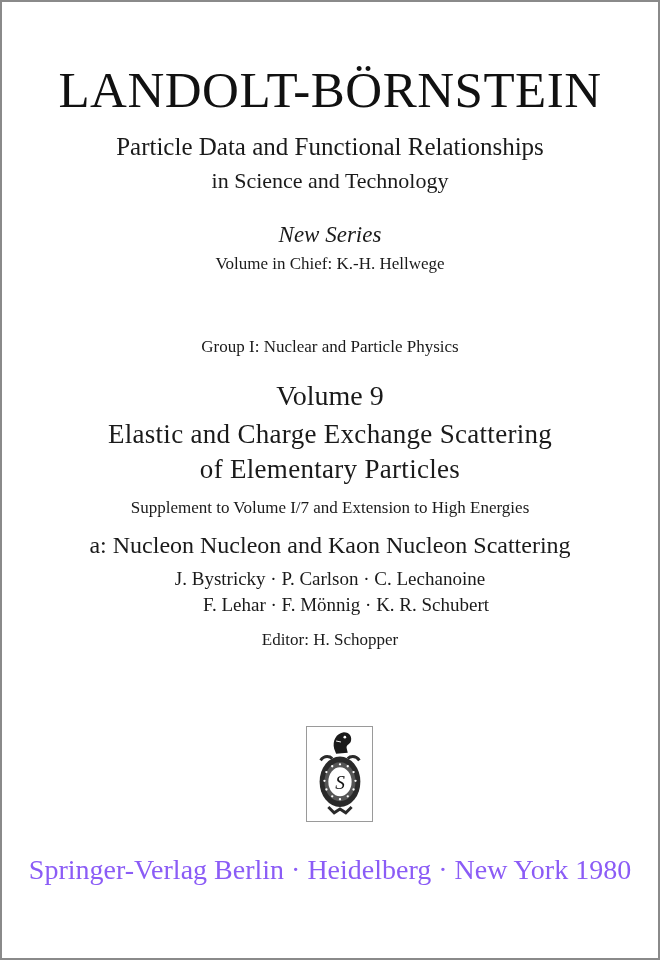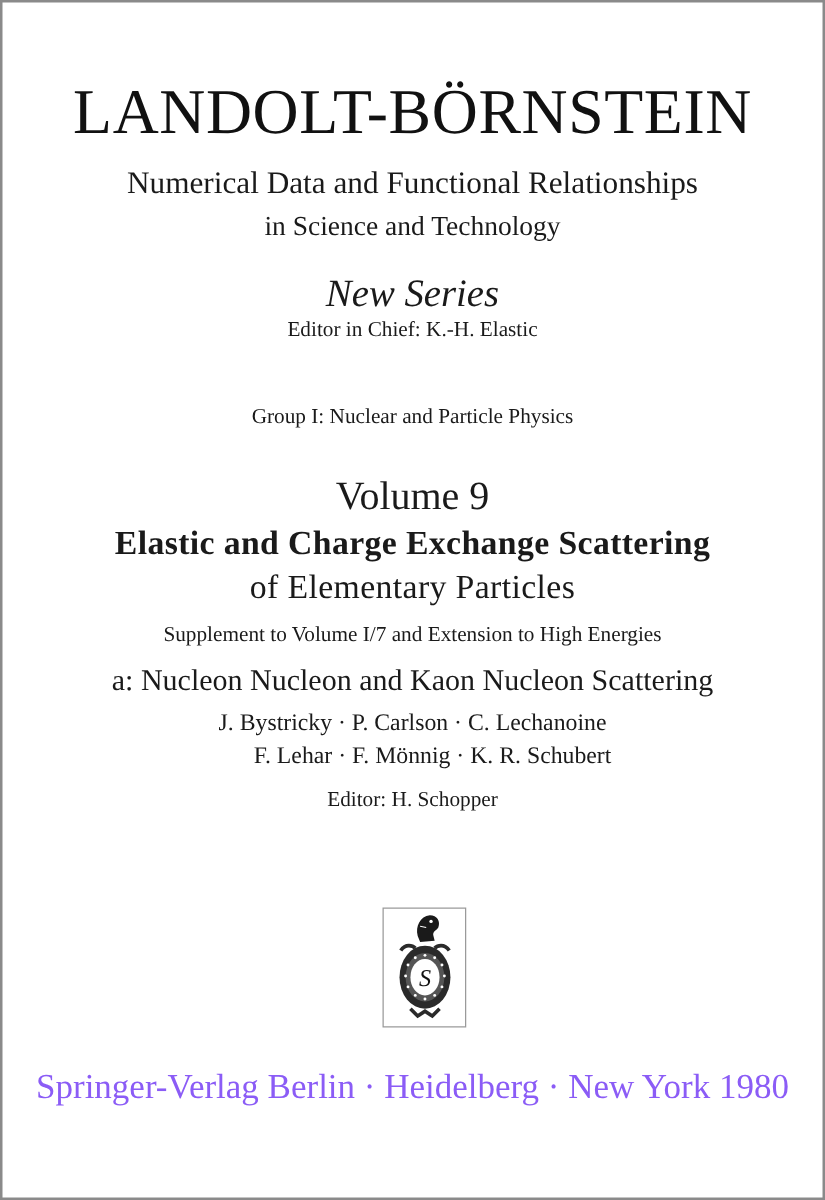--- a/index.html
+++ b/index.html
@@ -4,46 +4,46 @@
 <style>
   html, body { margin:0; padding:0; background:#ffffff; }
   body { width:660px; height:960px; position:relative; overflow:hidden;
          font-family:"Liberation Serif","DejaVu Serif",serif; color:#1a1a1a; }
   .frame { position:absolute; left:0; top:0; width:656px; height:956px;
            border:2px solid #8a8a8a; background:#fff; }
   .line { position:absolute; left:0; width:660px; text-align:center; white-space:nowrap; }
   .t-main { top:60px; font-size:51px; letter-spacing:0.5px; line-height:60px; color:#111; }
   .t-sub1 { top:132px; font-size:25px; line-height:30px; }
   .t-sub2 { top:166px; font-size:22px; line-height:30px; }
-  .t-series { top:221px; font-size:31px; font-style:italic; line-height:28px; }
+  .t-series { top:221px; font-size:23px; font-style:italic; line-height:28px; }
   .t-editor-chief { top:254px; font-size:17px; line-height:20px; }
-  .t-group { top:322px; font-size:17px; line-height:22px; }
-  .t-volume { top:382px; font-size:32px; line-height:28px; }
-  .t-title1 { top:418px; font-size:27px; line-height:32px; letter-spacing:0.3px;font-weight:bold; }
+  .t-group { top:336px; font-size:17px; line-height:22px; }
+  .t-volume { top:382px; font-size:28px; line-height:28px; }
+  .t-title1 { top:418px; font-size:27px; line-height:32px; letter-spacing:0.3px; }
   .t-title2 { top:453px; font-size:27px; line-height:32px; letter-spacing:0.3px; }
   .t-supplement { top:497px; font-size:17px; line-height:22px; }
   .t-part { top:531px; font-size:24px; line-height:28px; }
   .t-authors1 { top:567px; font-size:19px; line-height:23px; }
   .t-authors2 { top:593px; font-size:19px; line-height:23px;padding-left:16px; }
   .t-editor { top:629px; font-size:17px; line-height:22px; }
   .logo { position:absolute; left:306px; top:726px; width:67px; height:96px;
           border:1.5px solid #9a9a9a; box-sizing:border-box; }
   .logo svg { width:100%; height:100%; display:block; }
   .t-publisher { top:853px; font-size:28px; line-height:34px; color:#8b5cf6; }
 </style>
 </head>
 <body>
 
 <div class="frame"></div>
 
 <div class="line t-main">LANDOLT-BÖRNSTEIN</div>
-<div class="line t-sub1">Numerical Data and Functional Relationships</div>
+<div class="line t-sub1">Particle Data and Functional Relationships</div>
 <div class="line t-sub2">in Science and Technology</div>
 <div class="line t-series">New Series</div>
-<div class="line t-editor-chief">Editor in Chief: K.-H. Elastic</div>
+<div class="line t-editor-chief">Volume in Chief: K.-H. Hellwege</div>
 <div class="line t-group">Group I: Nuclear and Particle Physics</div>
 <div class="line t-volume">Volume 9</div>
 <div class="line t-title1">Elastic and Charge Exchange Scattering</div>
 <div class="line t-title2">of Elementary Particles</div>
 <div class="line t-supplement">Supplement to Volume I/7 and Extension to High Energies</div>
 <div class="line t-part">a: Nucleon Nucleon and Kaon Nucleon Scattering</div>
 <div class="line t-authors1">J. Bystricky · P. Carlson · C. Lechanoine</div>
 <div class="line t-authors2">F. Lehar · F. Mönnig · K. R. Schubert</div>
 <div class="line t-editor">Editor: H. Schopper</div>
 

